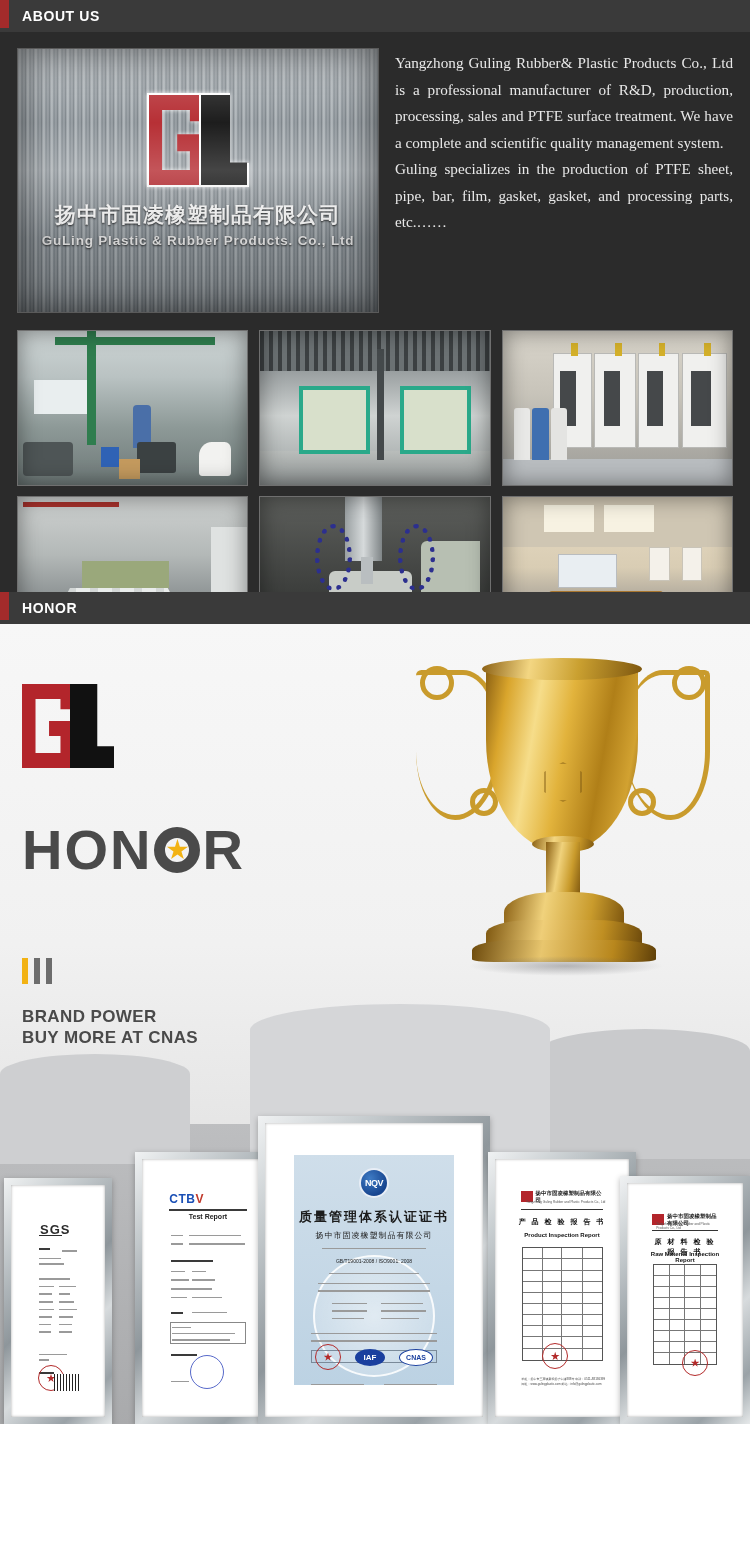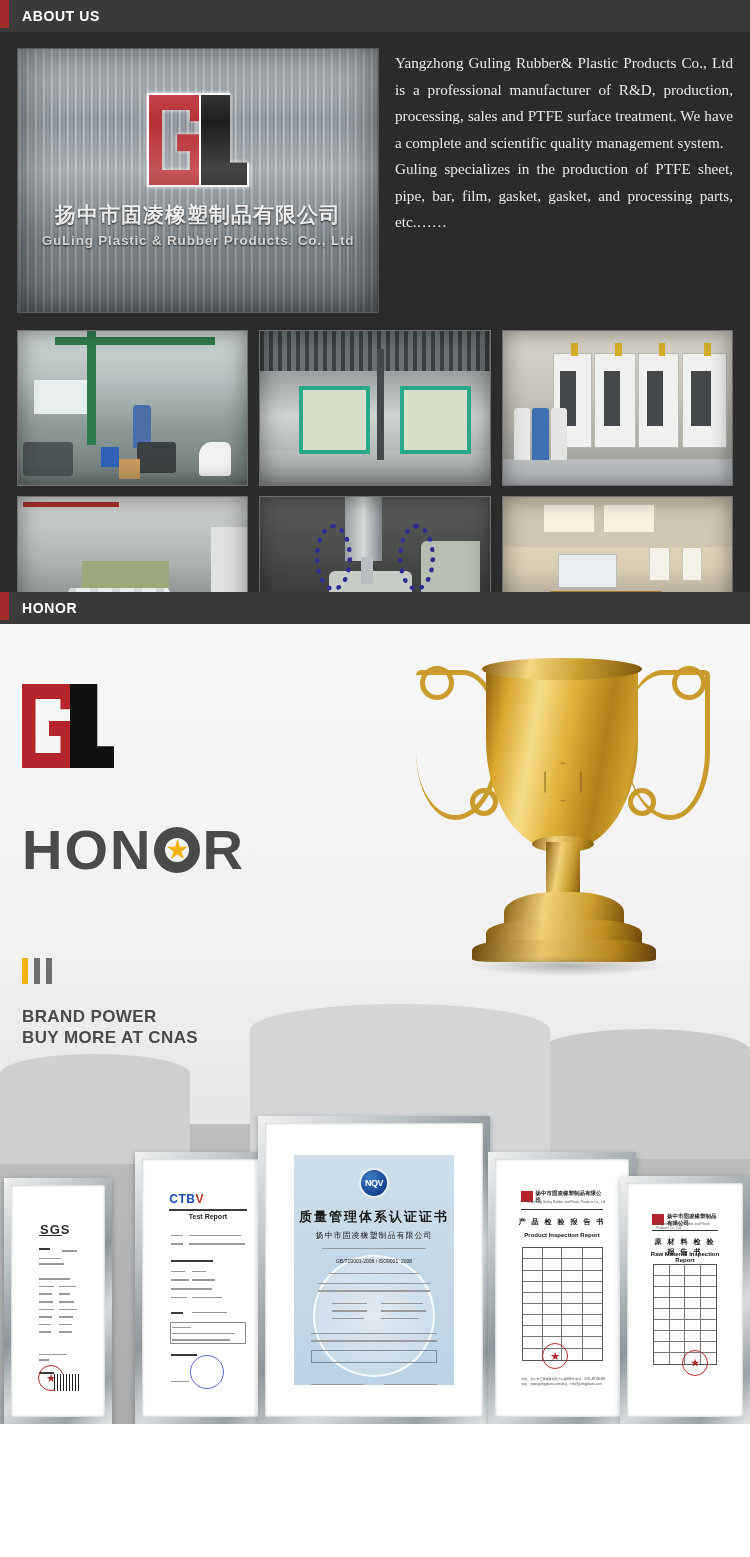--- a/index.html
+++ b/index.html
@@ -677,20 +677,25 @@
           <div class="ln" style="left:18%;top:58%;width:64%"></div>
           <div class="ln" style="left:26%;top:63%;width:20%"></div>
               <div class="ln" style="left:54%;top:63%;width:24%"></div>
           <div class="ln" style="left:26%;top:66%;width:20%"></div>
               <div class="ln" style="left:54%;top:66%;width:26%"></div>
           <div class="ln" style="left:26%;top:69%;width:18%"></div>
               <div class="ln" style="left:54%;top:69%;width:22%"></div>
           <div class="ln" style="left:14%;top:75%;width:72%"></div>
           <div class="ln" style="left:14%;top:78%;width:72%"></div>
           <div style="position:absolute;left:14%;right:14%;top:82%;height:5%;border:1px solid #7a8a99"></div>
+          <div class="nqv-logos">
+            <span class="seal-red" style="position:relative"></span>
+            <span class="iaf">IAF</span>
+            <span class="cnas">CNAS</span>
+          </div>
           <div class="ln" style="left:14%;bottom:4%;width:30%"></div>
           <div class="ln" style="left:56%;bottom:4%;width:30%"></div>
         </div>
           </div>
       </div>
 
       <div class="frame f4">
         <div class="mat">
             <div class="doc">
           <div class="rpt-head">

